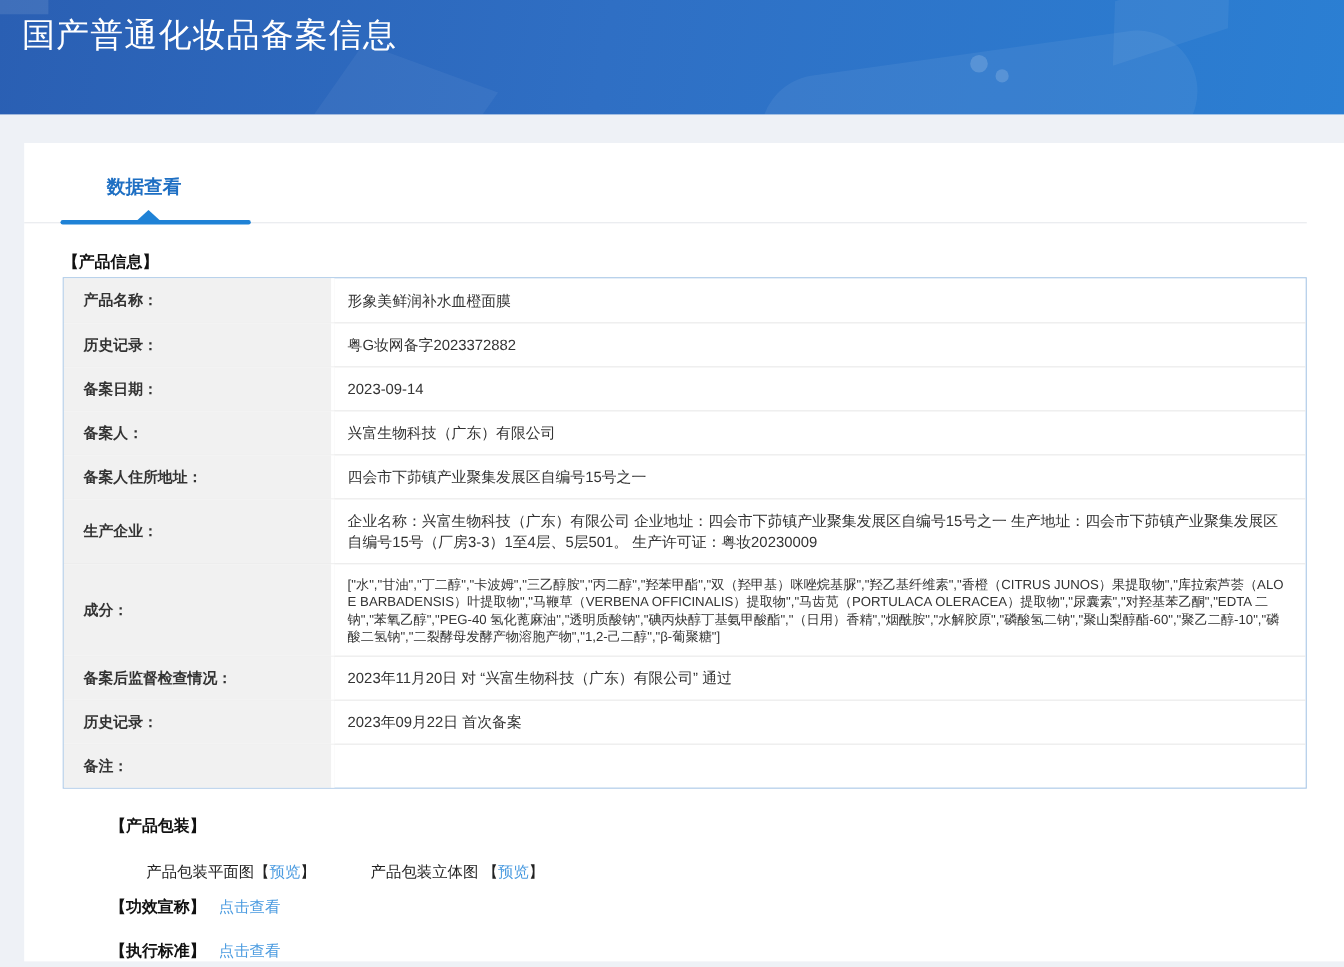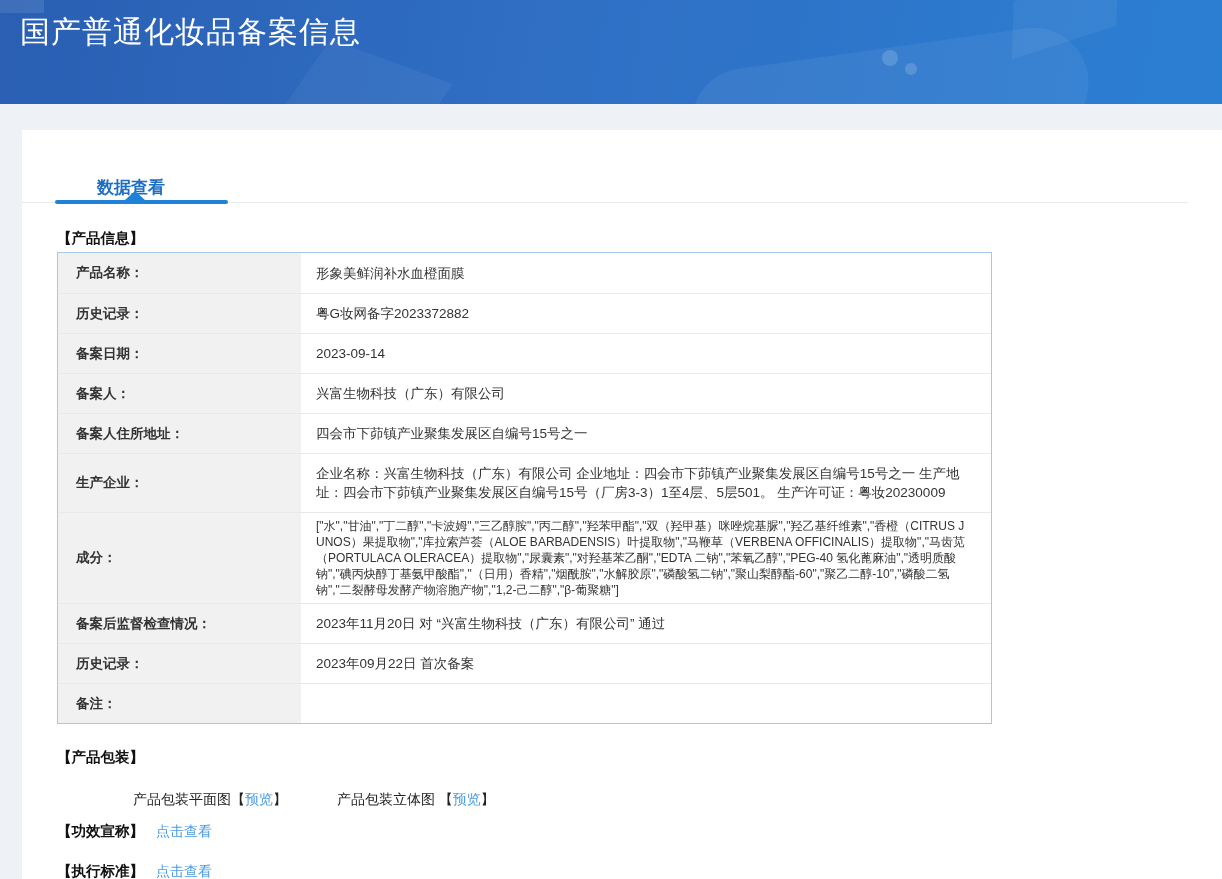--- a/index.html
+++ b/index.html
@@ -25,33 +25,33 @@
 
   
   .card { position:relative; margin:26px 0 0 22px; width:1200px; min-height:743px;
     background:#ffffff; }
   .content { padding:0 34px 0 35px; }
 
   
   .tabbar { position:relative; height:73px; margin-right:34px;
     border-bottom:1px solid #e7e9ed; }
   .tab { position:absolute; left:75px; top:28px; font-size:17px; font-weight:bold;
-    color:#1e6fc3; cursor:pointer;margin-top:18px; }
+    color:#1e6fc3; cursor:pointer; }
   .tab-underline { position:absolute; left:33px; bottom:-2px; width:173px; height:4px;
     background:#1f82d6; border-radius:2px; }
   .tab-caret { position:absolute; left:103px; bottom:2px; width:0; height:0;
     border-left:10px solid transparent; border-right:10px solid transparent;
     border-bottom:9px solid #1f82d6; }
 
   
-  .sec-title { font-size:14.5px; font-weight:bold; color:#111; }
+  .sec-title { font-size:14.5px; font-weight:bold; color:#111;margin-left:43px; }
   .sec-product { margin:26px 0 4px 0; }
 
   
-  .tbl { width:935px; border:1px solid #a9c7e7; background:#fff; }
+  .tbl { width:1131px; border:1px solid #a9c7e7; background:#fff; }
   .row { display:flex; align-items:stretch; border-top:1px solid #e9e9e9; }
   .row:first-child { border-top:none; }
   .cell-label { width:246px; flex:0 0 246px; background:#f1f1f1;
     border-right:3px solid #ffffff; display:flex; align-items:center;
     padding:10px 10px 10px 18px; font-size:13.5px; font-weight:bold; color:#333; }
   .cell-value { flex:1; display:flex; align-items:center;
     padding:10px 20px 10px 12px; font-size:13.5px; color:#333; line-height:19px; }
   .row-min { min-height:40px; }
   .row-2l .cell-value { line-height:19px; }
   .row-ingredients .cell-value { font-size:12px; line-height:16px; padding-top:5px;

